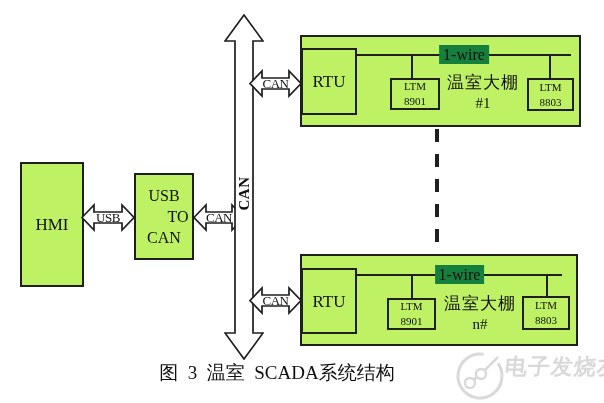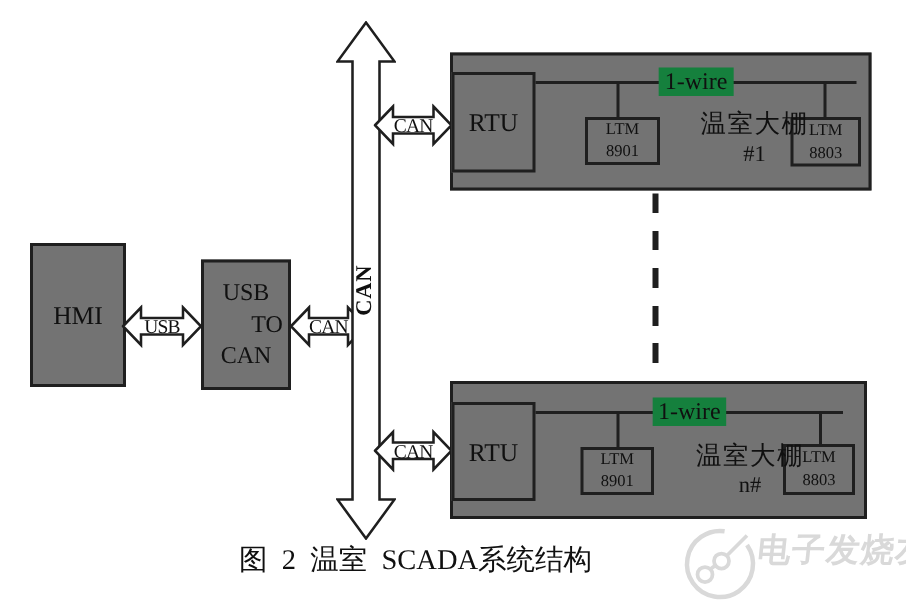--- a/index.html
+++ b/index.html
@@ -14,41 +14,41 @@
     width:604px;height:403px;
     background:#ffffff;
     font-family:"Liberation Serif","DejaVu Serif",serif;
     color:var(--text);
     overflow:hidden;
   }
   .abs{position:absolute;}
   .box{
     position:absolute;
     border:2px solid var(--line);
-    background:#737373;
+    background:#bef264;
     display:flex;flex-direction:column;
     justify-content:center;
     text-align:center;
   }
   .box-lbl{font-size:17px;line-height:21px;color:var(--text);}
   .ltm-lbl{font-size:11px;line-height:15px;}
   .arrow-wrap{position:absolute;display:flex;align-items:center;justify-content:center;}
   .arrow-wrap svg{position:absolute;left:0;top:0;}
   .arrow-lbl{
     position:relative;z-index:2;
     font-size:13px;letter-spacing:-0.5px;line-height:13px;
   }
   .vline{position:absolute;width:2px;background:var(--line);}
   .wire{position:absolute;height:18px;}
   .wire-line{position:absolute;left:0;right:0;top:8px;border-top:2px solid var(--line);}
   .wire-lbl{
     position:absolute;left:50%;top:-1px;transform:translateX(-50%);
     background:#15803d;padding:0 4px;font-size:16px;line-height:19px;z-index:2;
   }
-  .gh-name{position:absolute;text-align:center;margin-left:20px;}
+  .gh-name{position:absolute;text-align:center;}
   .gh-name-line1{display:block;font-size:17px;line-height:20px;letter-spacing:1px;}
   .gh-name-line2{display:block;font-size:15px;line-height:18px;margin-top:1px;}
   .dashed{
     position:absolute;width:4px;
     background:repeating-linear-gradient(to bottom,var(--line) 0 13px,transparent 13px 25px);
   }
   .bus-lbl-wrap{
     position:absolute;left:219px;top:168px;width:50px;height:50px;
     display:flex;align-items:center;justify-content:center;z-index:2;
   }
@@ -65,21 +65,21 @@
   .wm-url{
     position:absolute;left:509px;top:380px;
     font-size:11.5px;font-weight:bold;color:var(--wm);white-space:nowrap;
   }
 </style>
 </head>
 <body>
 
 <div id="stage">
 
-  <div class="box" style="left:20px;top:162px;width:64px;height:96px;">
+  <div class="box" style="left:20px;top:162px;width:64px;height:125px;">
     <span class="box-lbl">HMI</span>
   </div>
 
   <div class="arrow-wrap" style="left:81px;top:203px;width:54px;height:29px;">
     <svg width="54" height="29" viewBox="0 0 54 29">
       <polygon points="1,14.5 13,2 13,9 41,9 41,2 53,14.5 41,27 41,20 13,20 13,27" fill="#ffffff" stroke="#1f1f1f" stroke-width="1.7"></polygon>
     </svg>
     <span class="arrow-lbl">USB</span>
   </div>
 
@@ -160,21 +160,21 @@
   </div>
   <div class="box" style="left:522px;top:296px;width:48px;height:34px;">
     <span class="ltm-lbl">LTM</span>
     <span class="ltm-lbl">8803</span>
   </div>
   <div class="gh-name" style="left:440px;top:294px;width:80px;">
     <span class="gh-name-line1">温室大棚</span>
     <span class="gh-name-line2">n#</span>
   </div>
 
-  <div class="caption">图  2  温室  SCADA系统结构</div>
+  <div class="caption">图  3  温室  SCADA系统结构</div>
 
   <div class="abs" style="left:453px;top:350px;width:52px;height:52px;">
     <svg width="52" height="52" viewBox="0 0 52 52">
       <circle cx="27" cy="26" r="22" fill="none" stroke="#d9d9d9" stroke-width="3" stroke-dasharray="120 18.2" transform="rotate(-35 27 26)"></circle>
       <circle cx="17" cy="33" r="5" fill="none" stroke="#d9d9d9" stroke-width="2.5"></circle>
       <circle cx="28" cy="24" r="5" fill="none" stroke="#d9d9d9" stroke-width="2.5"></circle>
       <line x1="20.5" y1="29.5" x2="24.5" y2="26.5" stroke="#d9d9d9" stroke-width="2.5"></line>
       <line x1="31.5" y1="20.5" x2="45" y2="7" stroke="#d9d9d9" stroke-width="2.5"></line>
     </svg>
   </div>

